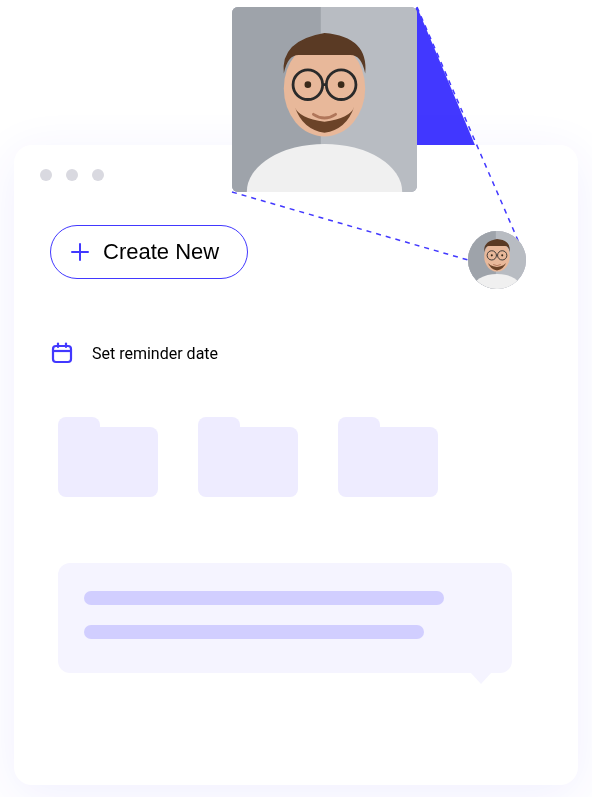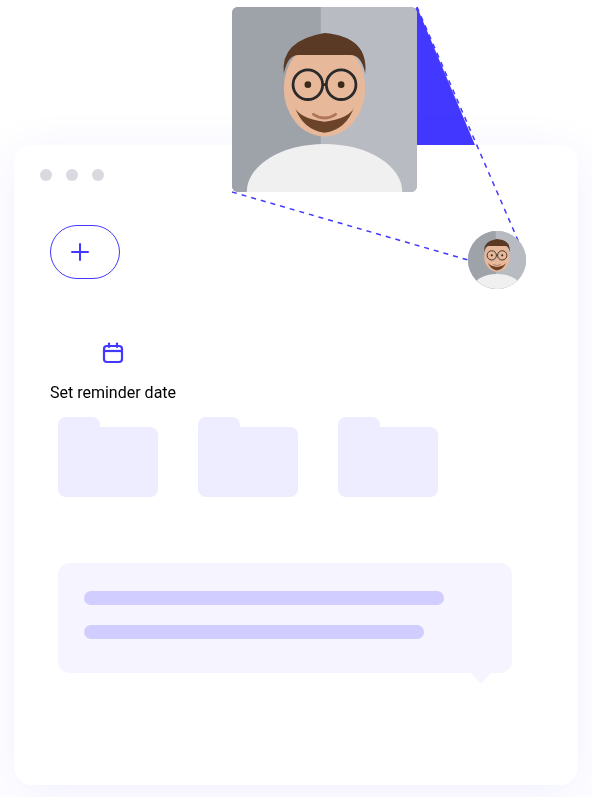--- a/index.html
+++ b/index.html
@@ -99,21 +99,20 @@
       z-index: 3;
     }
     .avatar-svg { width: 100%; height: 100%; display: block; }
     .reminder-row {
       position: absolute;
       top: 196px;
       left: 36px;
       display: flex;
       align-items: center;
       gap: 18px;
-      flex-direction: column;
     }
     .calendar-icon {
       width: 24px;
       height: 24px;
       position: relative;
     }
     .reminder-label {
       font-size: 16px;
       color: #000;
     }
@@ -222,20 +221,21 @@
 
 <div class="card">
   <div class="window-dots">
     <span class="dot"></span>
     <span class="dot"></span>
     <span class="dot"></span>
   </div>
 
   <button class="create-btn">
     <span class="plus-icon"></span>
+    <span>Create New</span>
   </button>
 
   <div class="avatar-small">
     <svg class="avatar-svg" viewBox="0 0 100 100" preserveAspectRatio="xMidYMid slice">
       <rect width="100" height="100" fill="#b8bcc2"></rect>
       <rect x="0" y="0" width="48" height="100" fill="#9ea3aa"></rect>
       <ellipse cx="50" cy="100" rx="42" ry="26" fill="#f0f0f0"></ellipse>
       <ellipse cx="50" cy="44" rx="22" ry="26" fill="#e8b89a"></ellipse>
       <path d="M 28 36 Q 26 18 50 14 Q 74 16 72 36 Q 70 26 64 26 L 36 26 Q 30 26 28 36 Z" fill="#5a3a24"></path>
       <path d="M 34 54 Q 38 66 50 68 Q 62 66 66 54 Q 64 60 50 62 Q 36 60 34 54 Z" fill="#6b4328"></path>

